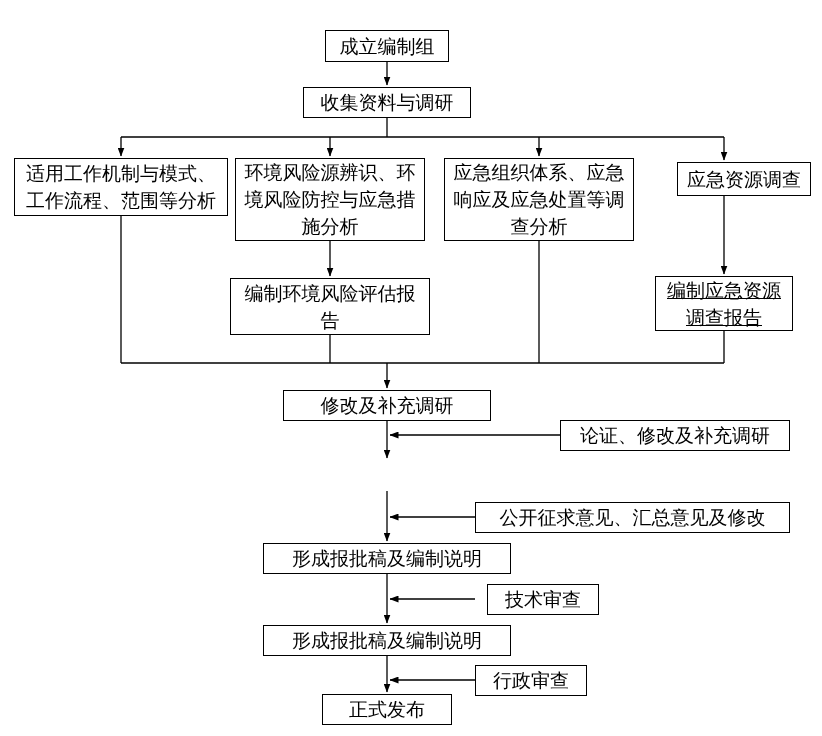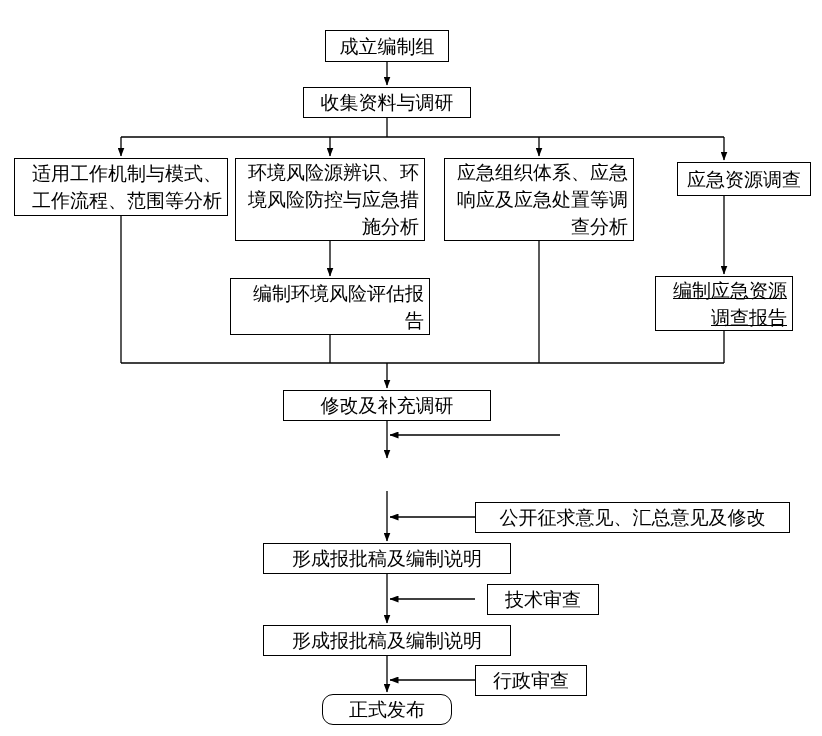--- a/index.html
+++ b/index.html
@@ -24,21 +24,21 @@
     height: 736px;
   }
   .node {
     position: absolute;
     box-sizing: border-box;
     border: 1.5px solid #000000;
     background: #ffffff;
     display: flex;
     align-items: center;
     justify-content: center;
-    text-align: right;
+    text-align: center;
     font-size: 19px;
     line-height: 27px;
     padding: 0 5px;
     letter-spacing: 0;
   }
 </style>
 </head>
 <body>
 
 <div class="canvas">
@@ -89,27 +89,28 @@
   <div class="node" style="left:444px; top:158px; width:190px; height:83px;">应急组织体系、应急响应及应急处置等调查分析</div>
 
   <div class="node" style="left:657px; top:162px; width:134px; height:34px;margin-left:20px;">应急资源调查</div>
 
   <div class="node" style="left:230px; top:278px; width:200px; height:57px;">编制环境风险评估报告</div>
 
   <div class="node" style="left:655px; top:276px; width:138px; height:55px;text-decoration:underline;">编制应急资源调查报告</div>
 
   <div class="node" style="left:283px; top:390px; width:208px; height:31px;">修改及补充调研</div>
 
+  <div class="node" style="left:560px; top:420px; width:230px; height:31px;">论证、修改及补充调研</div>
 
 
   <div class="node" style="left:475px; top:502px; width:315px; height:31px;">公开征求意见、汇总意见及修改</div>
 
   <div class="node" style="left:263px; top:543px; width:248px; height:31px;">形成报批稿及编制说明</div>
 
   <div class="node" style="left:475px; top:584px; width:112px; height:31px;margin-left:12px;">技术审查</div>
 
   <div class="node" style="left:263px; top:625px; width:248px; height:31px;">形成报批稿及编制说明</div>
 
   <div class="node" style="left:475px; top:665px; width:112px; height:31px;">行政审查</div>
 
-  <div class="node" style="left:322px; top:694px; width:130px; height:31px;border-radius:11px;">正式发布</div>
+  <div class="node" style="left:322px; top:694px; width:130px; height:31px;">正式发布</div>
 
 </div>
 
 </body></html>

